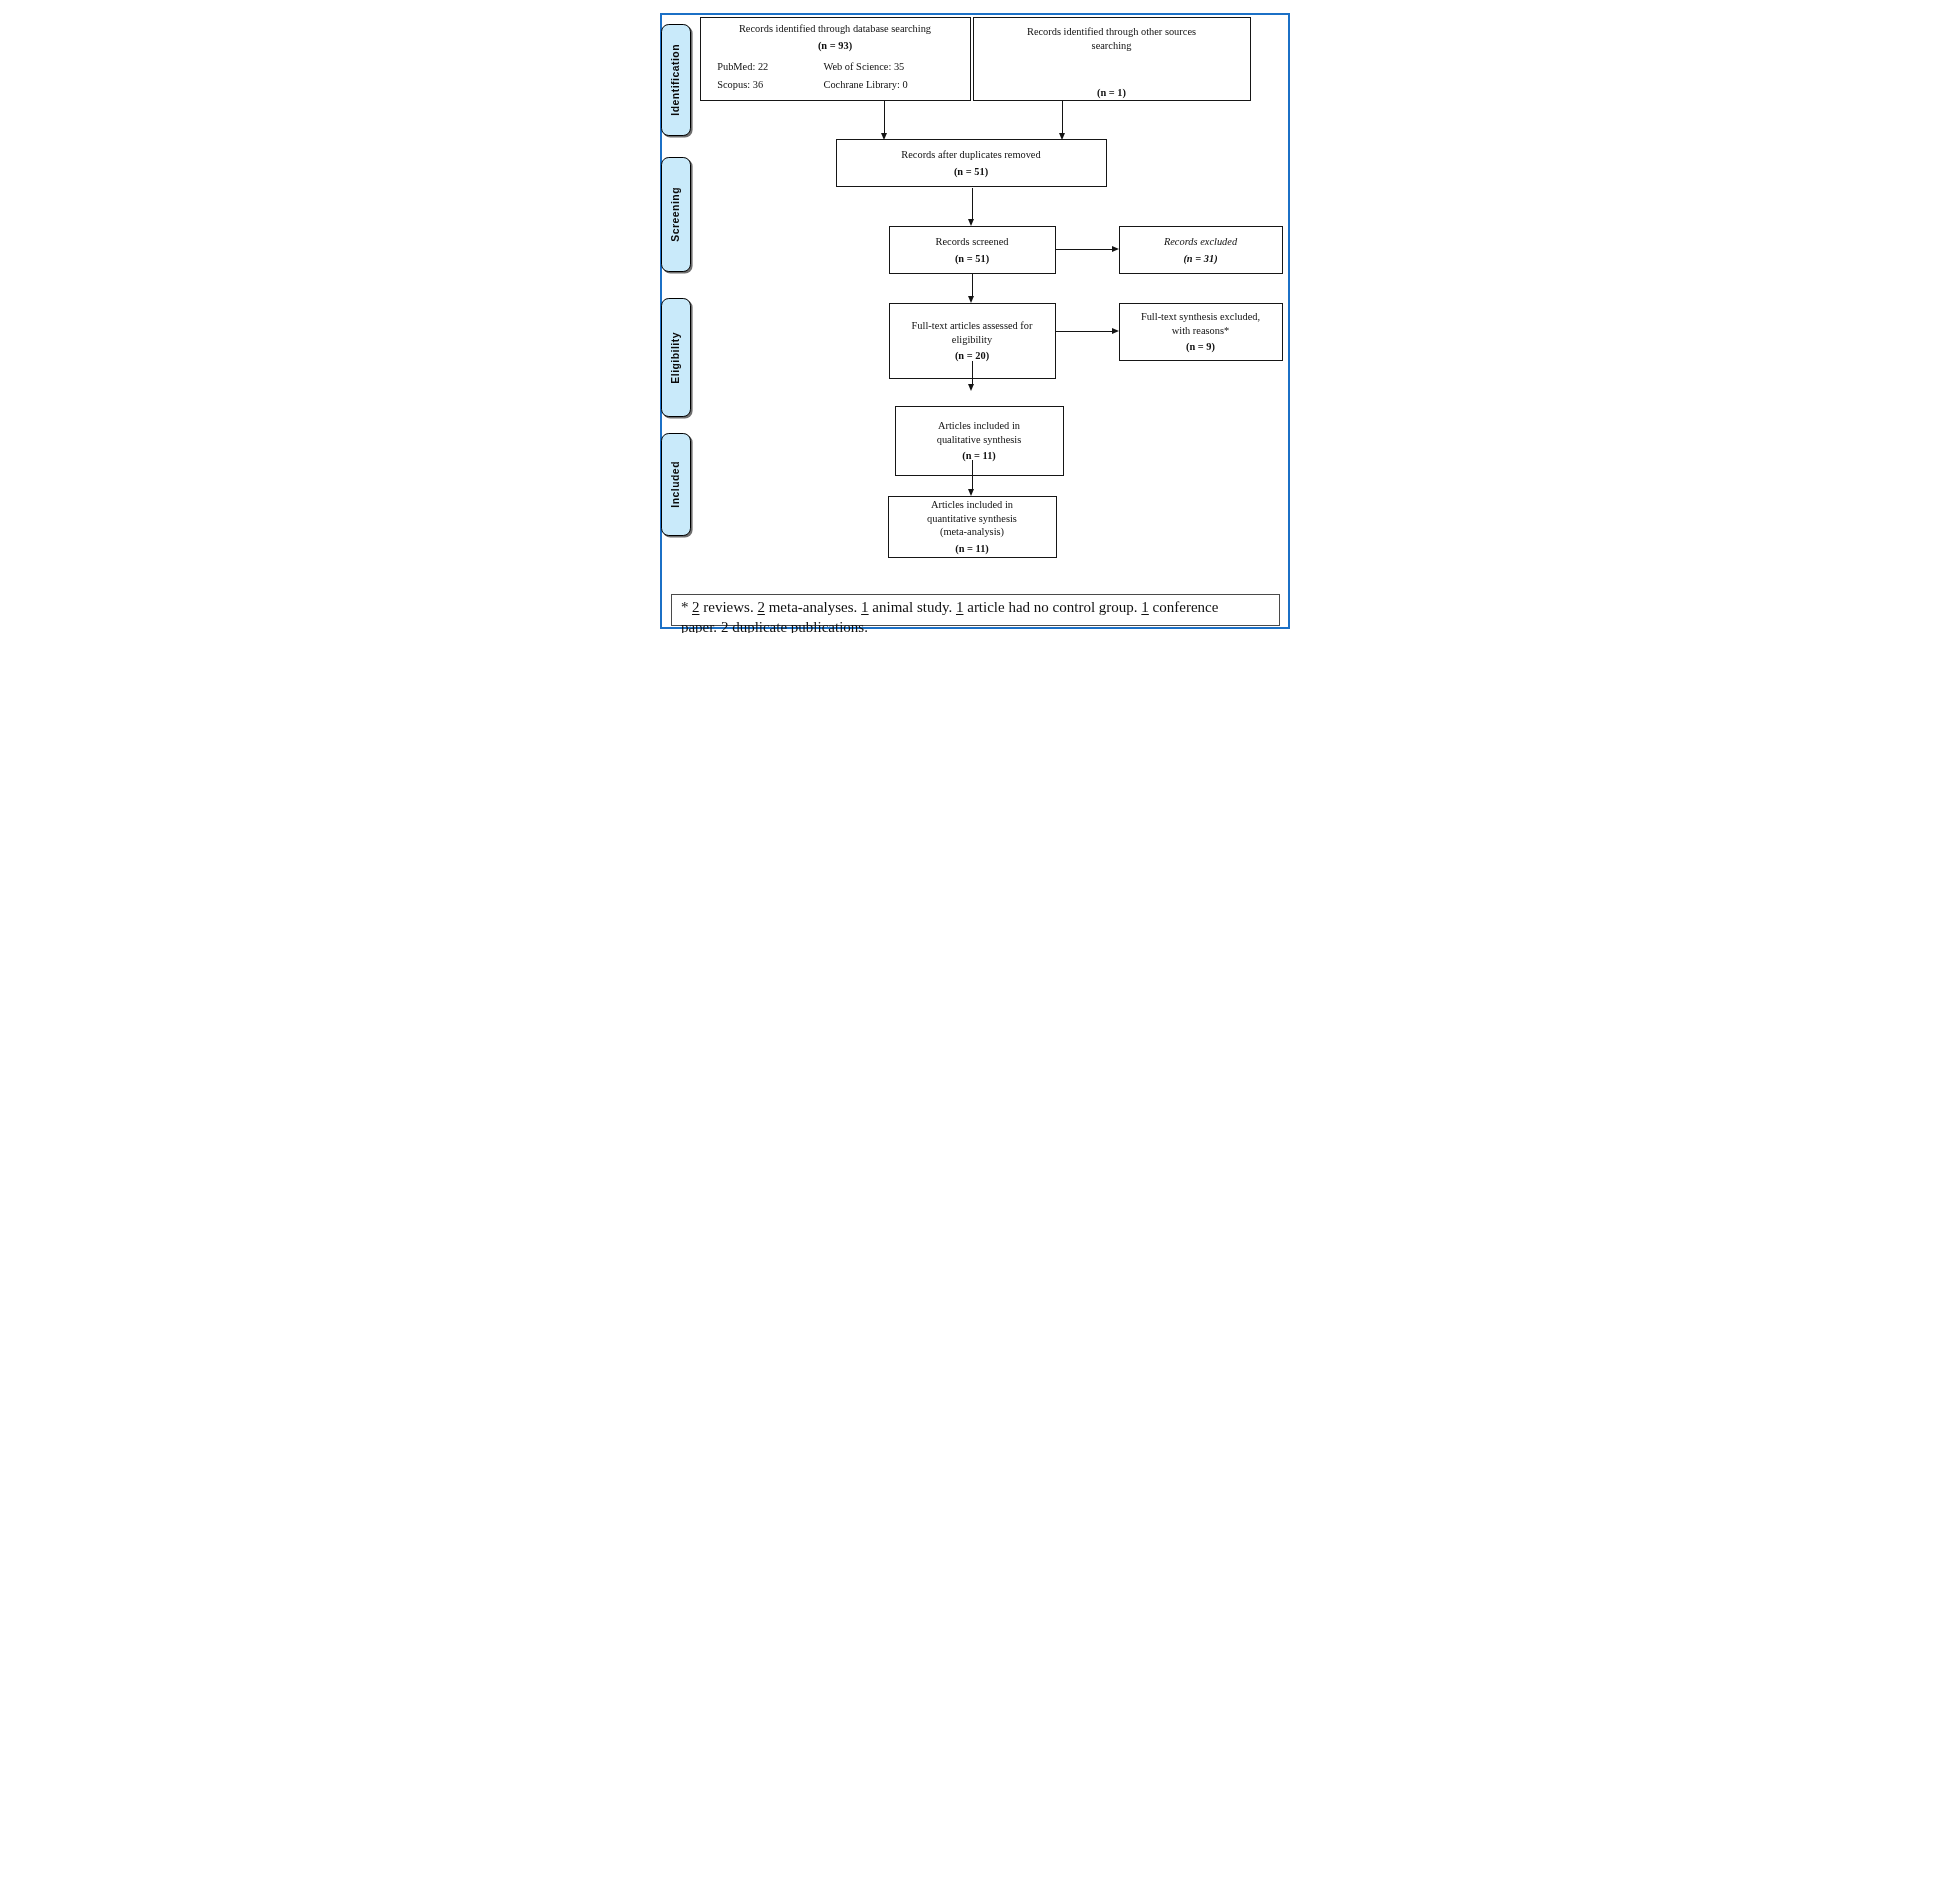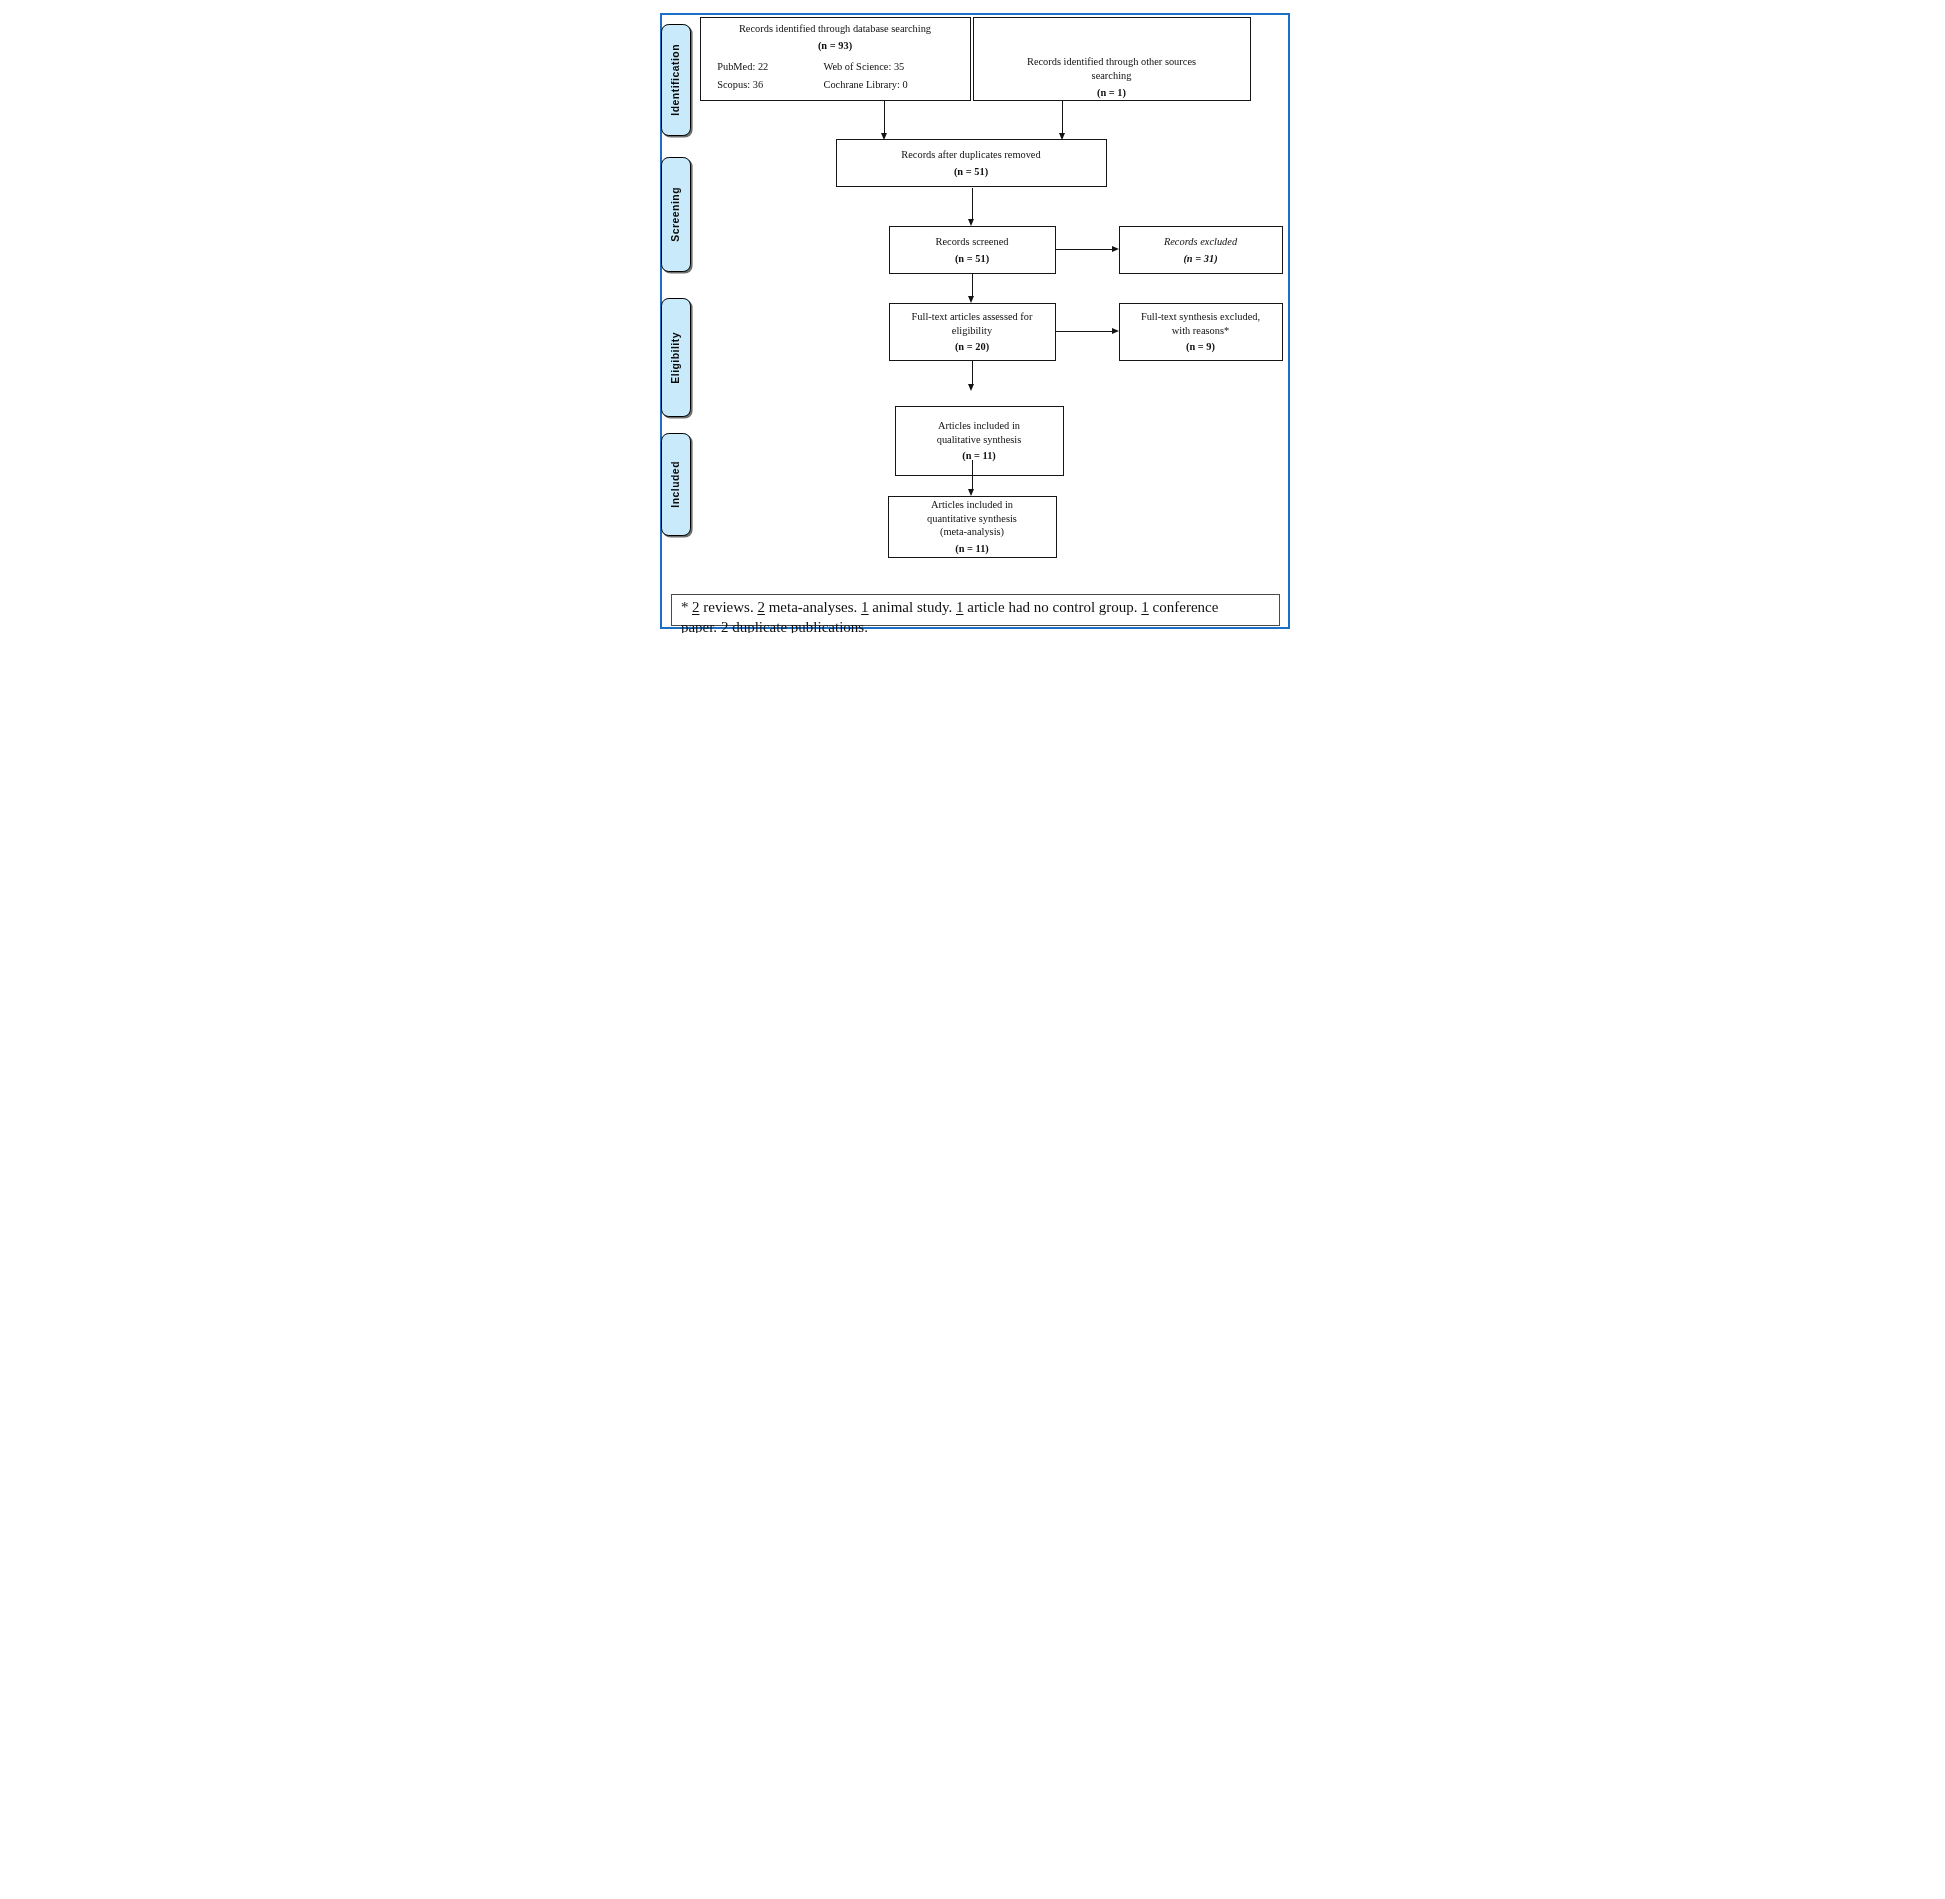--- a/index.html
+++ b/index.html
@@ -32,25 +32,25 @@
   #stage-included       { top:433px; height:101px; }
   
   .box {
     position:absolute; background:#fff; box-sizing:border-box;
     border:solid #161616; border-width:1.6px 1px;
     display:flex; flex-direction:column; align-items:center; justify-content:center;
     text-align:center; font-size:10.4px; line-height:1.32;
   }
   .count { font-weight:bold; margin-top:3.1px; }
   #box-database     { left:51px;  top:16.7px;  width:271px; height:84px; justify-content:flex-start; padding-top:4.2px; }
-  #box-other        { left:324px; top:16.7px;  width:278px; height:84px; justify-content:flex-end; padding-top:7.3px; }
+  #box-other        { left:324px; top:16.7px;  width:278px; height:84px; justify-content:space-between; padding-top:7.3px; }
   #box-duplicates   { left:187px; top:139px; width:271px; height:48px; }
   #box-screened     { left:240px; top:226px; width:167px; height:48px; }
   #box-excluded     { left:470px; top:226px; width:164px; height:48px;font-style:italic; }
-  #box-fulltext     { left:240px; top:303px; width:167px; height:58px; }
+  #box-fulltext     { left:240px; top:303px; width:167px; height:76px; }
   #box-ft-excluded  { left:470px; top:303px; width:164px; height:58px; }
   #box-qualitative  { left:246px; top:391px; width:169px; height:70px;margin-top:15px; }
   #box-quantitative { left:239px; top:496px; width:169px; height:62px; }
   .lbl-db     { max-width:193px; }
   .lbl-other  { max-width:204px; }
   .lbl-ft     { max-width:132px; }
   .lbl-narrow { max-width:110px; }
   .sources {
     display:grid; grid-template-columns:99px auto; column-gap:7.3px; row-gap:4.2px;
     margin-top:8px; text-align:left; align-self:flex-start; padding-left:16.7px;

